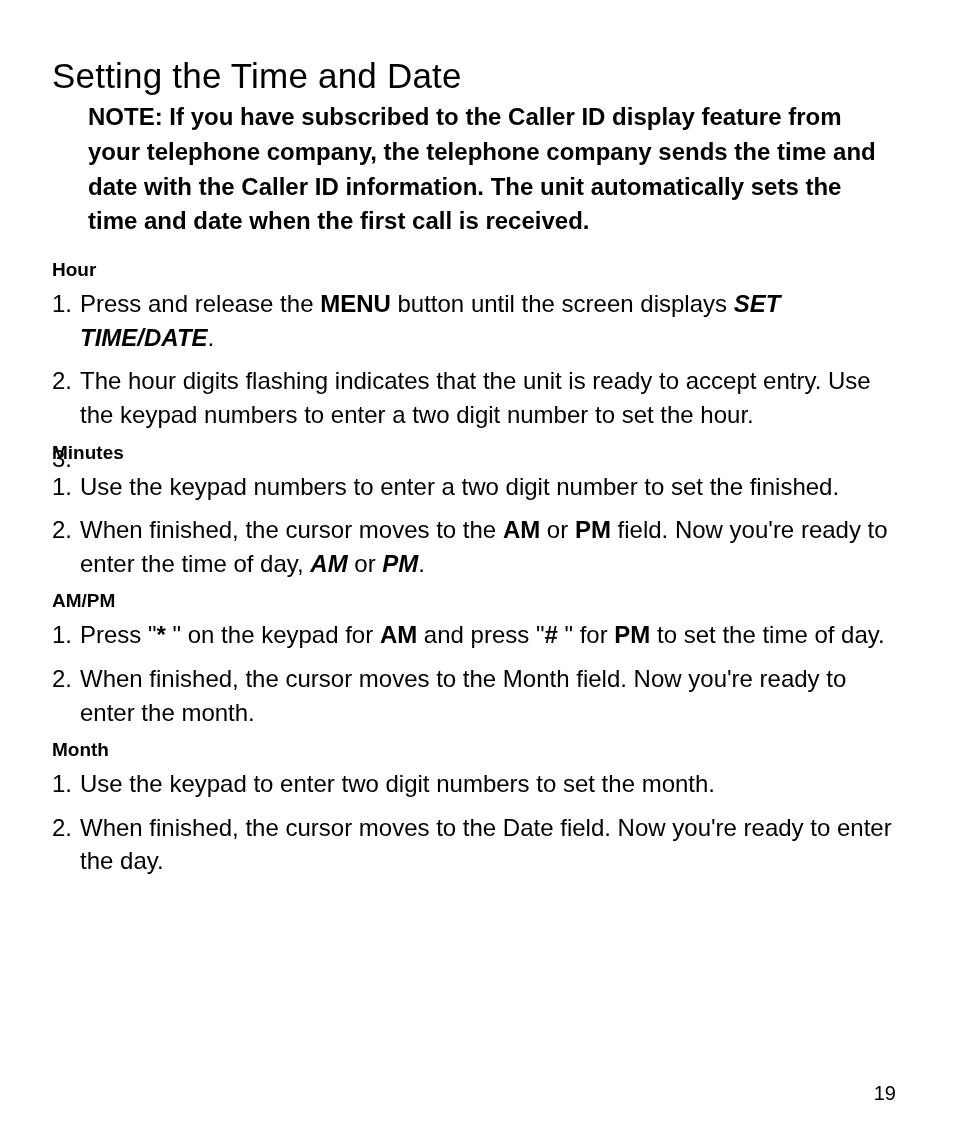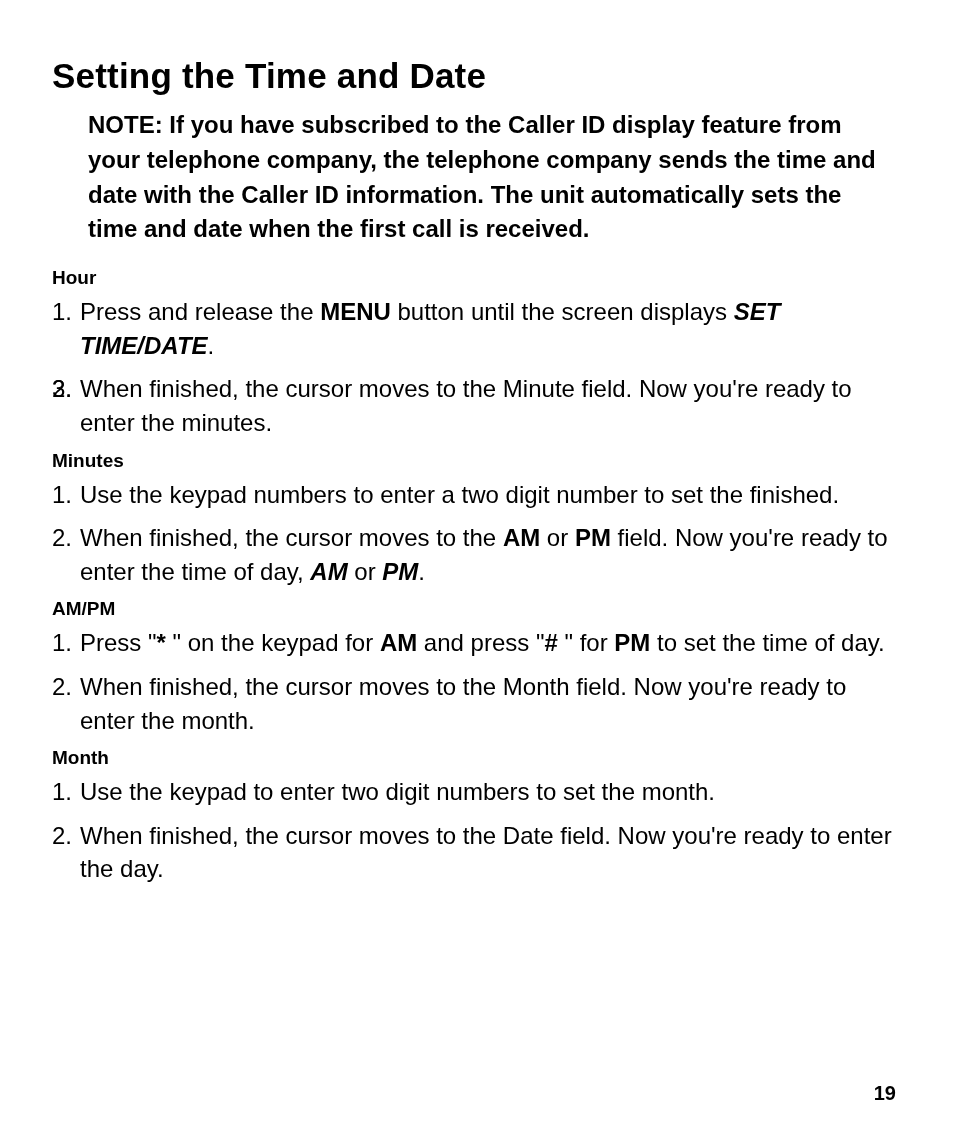--- a/index.html
+++ b/index.html
@@ -7,22 +7,22 @@
     width: 954px;
     height: 1145px;
     background: #ffffff;
     font-family: "Segoe UI", "Helvetica Neue", Arial, sans-serif;
     color: #000;
     padding: 56px 58px 40px 52px;
     position: relative;
   }
   h1 {
     font-size: 35px;
-    font-weight: 700;
-    margin-bottom: 12px;
+    font-weight: 400;
+    margin-bottom: 4px;
     letter-spacing: 0.2px;
   }
   .note {
     font-size: 24px;
     font-weight: 700;
     line-height: 1.45;
     margin-left: 36px;
     margin-right: 10px;
     margin-bottom: 20px;
   }
@@ -47,42 +47,42 @@
     position: absolute;
     left: 0;
   }
   .b { font-weight: 700; margin-top: 40px; }
   .bi { font-weight: 700; font-style: italic; }
   .page-num {
     position: absolute;
     right: 58px;
     bottom: 40px;
     font-size: 20px;
-    font-weight: 700;
+    font-weight: 400;
   }
 </style>
 </head>
 <body>
 
 <h1>Setting the Time and Date</h1>
 
 <p class="note">NOTE: If you have subscribed to the Caller ID display feature from your telephone company, the telephone company sends the time and date with the Caller ID information. The unit automatically sets the time and date when the first call is received.</p>
 
 <h2>Hour</h2>
 <ol>
   <li>
     <span class="num">1.</span>
     <span>Press and release the </span><span class="b">MENU</span><span> button until the screen displays </span><span class="bi">SET TIME/DATE</span><span>.</span>
   </li>
   <li>
     <span class="num">2.</span>
+    <span>The hour digits flashing indicates that the unit is ready to accept entry. Use the keypad numbers to enter a two digit number to set the hour.</span>
   </li>
   <li>
     <span class="num">3.</span>
-    <span>When finished, the cursor moves to the Minute field. Now you're ready to enter the minutes.</span>
   </li>
 </ol>
 
 <h2>Minutes</h2>
 <ol>
   <li>
     <span class="num">1.</span>
     <span>Use the keypad numbers to enter a two digit number to set the finished.</span>
   </li>
   <li>

